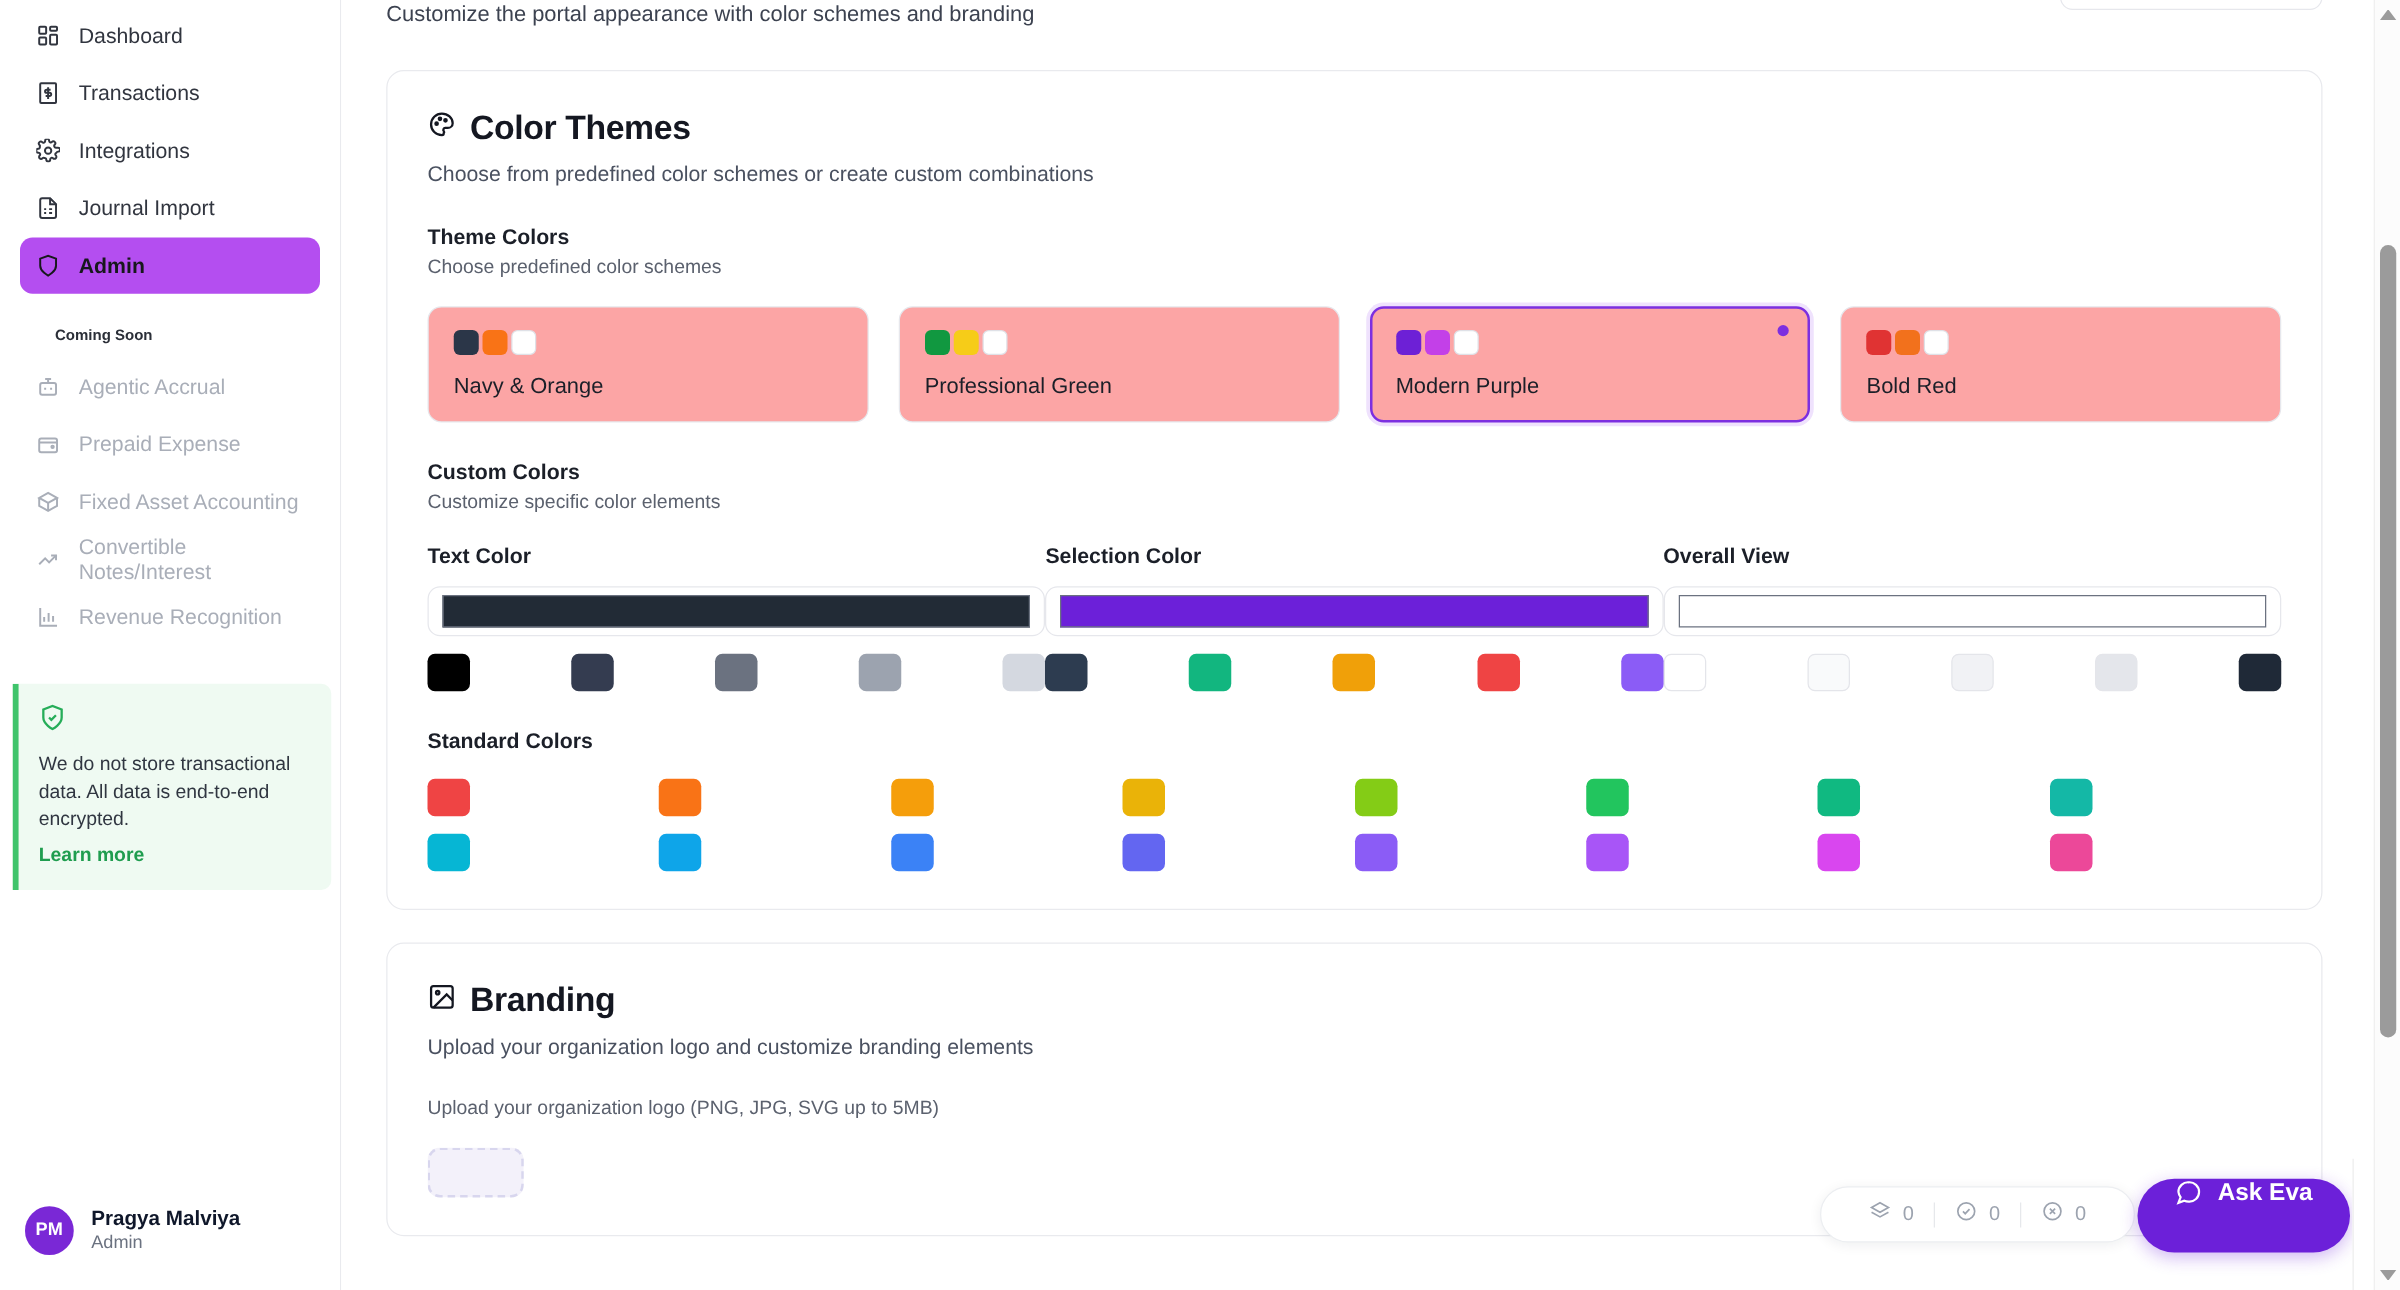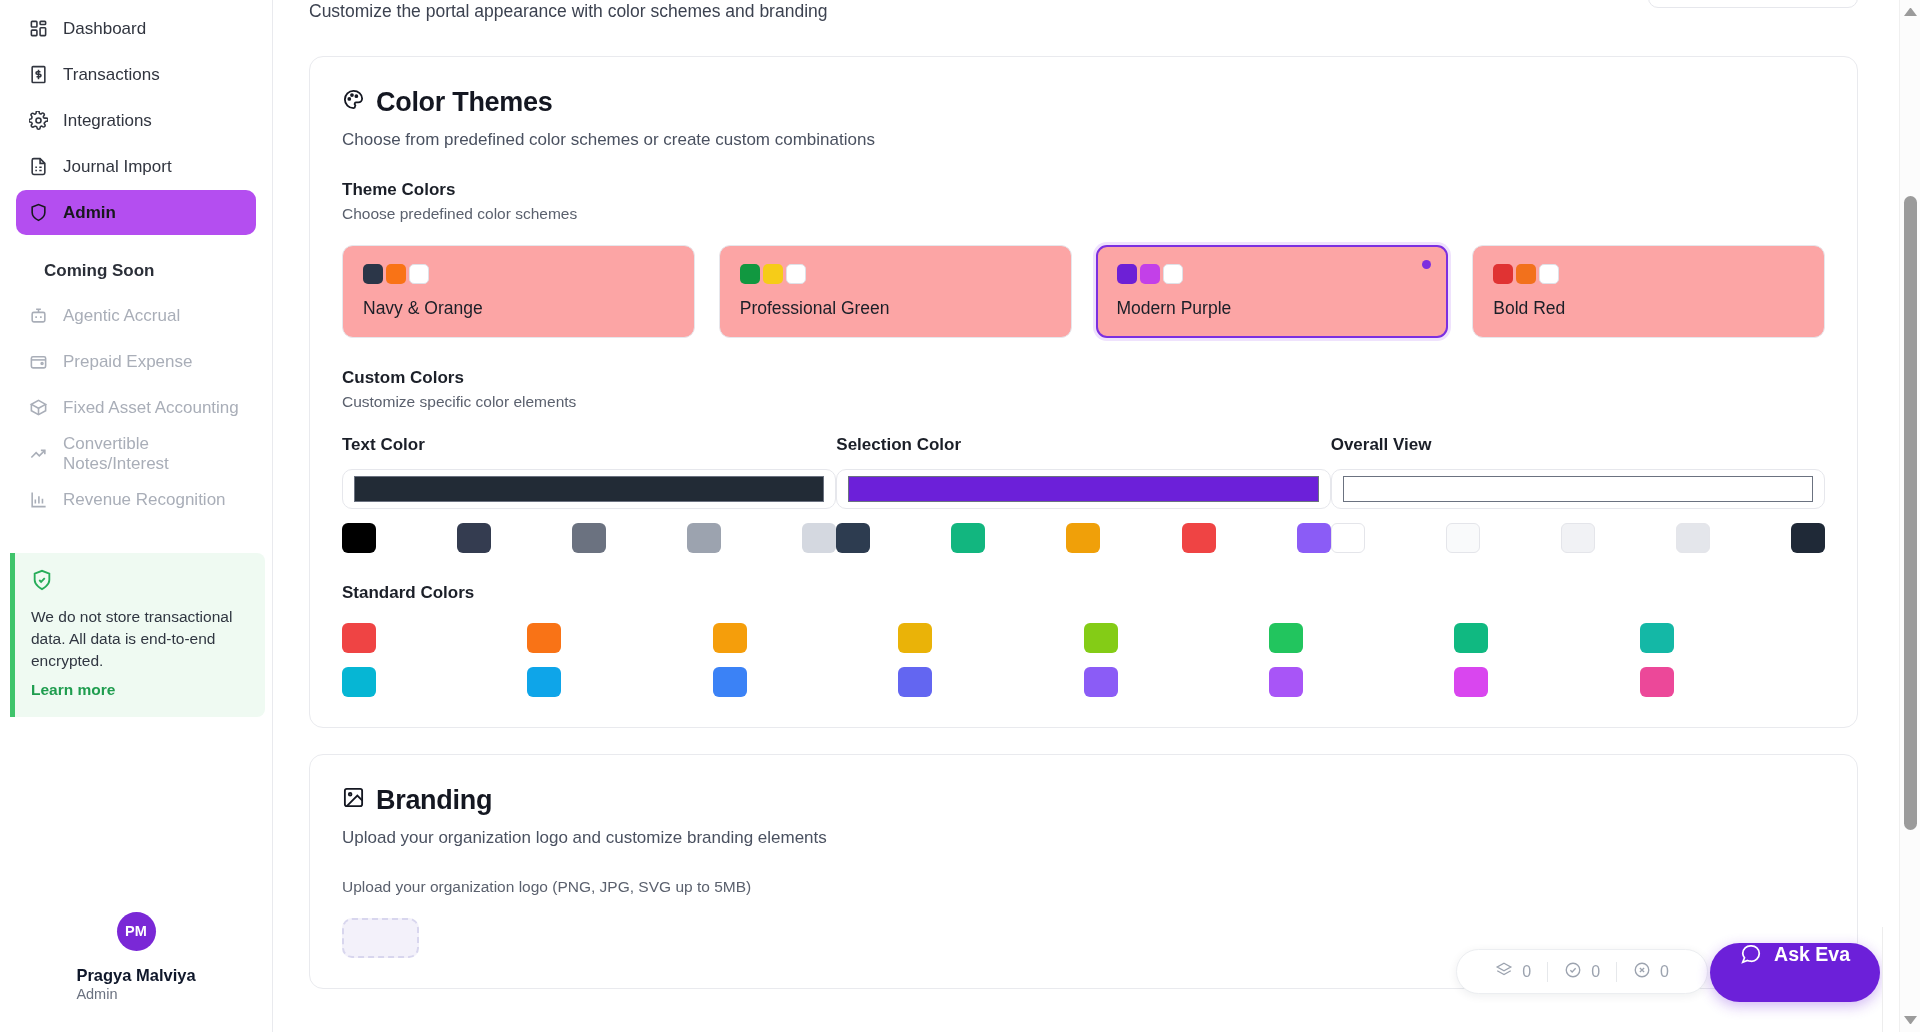--- a/index.html
+++ b/index.html
@@ -30,21 +30,21 @@
     margin-bottom: 1px;
   }
   .nav-item .ico { width: 21px; height: 21px; display: flex; align-items: center; justify-content: center; flex: 0 0 21px; }
   .nav-item .ico svg { display: block; }
   .nav-item.active {
     background: #b44ef0; color: #17181c; font-weight: bold;
   }
   .nav-item.disabled { color: #a9aeb8; cursor: default; }
 
   .section-label {
-    font-size: 17px; font-weight: bold; color: #2b2f38;
+    font-size: 12px; font-weight: bold; color: #2b2f38;
     padding: 0 28px; margin-top: 26px; margin-bottom: 12px;
   }
   .notice {
     margin: 30px 16px 0 0;
     margin-left: 10px;
     background: #effaf2;
     border-left: 5px solid #3fc46b;
     border-radius: 0 8px 8px 0;
     padding: 16px 16px 18px 16px;
     width: 255px;
@@ -54,21 +54,20 @@
     font-size: 15.5px; line-height: 1.42; color: #303641;
   }
   .notice a {
     display: inline-block; margin-top: 9px;
     font-size: 15.5px; color: #1f9d4f; font-weight: bold; text-decoration: none;
   }
   .spacer { flex: 1 1 auto; }
   .user-row {
     display: flex; align-items: center; gap: 14px;
     padding: 0 20px 28px 20px;
-    flex-direction: column;
   }
   .avatar {
     width: 39px; height: 39px; border-radius: 50%;
     background: #7a28d6; color: #fff;
     display: flex; align-items: center; justify-content: center;
     font-size: 14.5px; font-weight: bold; letter-spacing: .2px;
     flex: 0 0 39px;
   }
   .user-name { font-size: 16.5px; font-weight: bold; color: #0f172a; line-height: 1.25; text-align: right; }
   .user-role { font-size: 14.5px; color: #6b7280; line-height: 1.3; }

